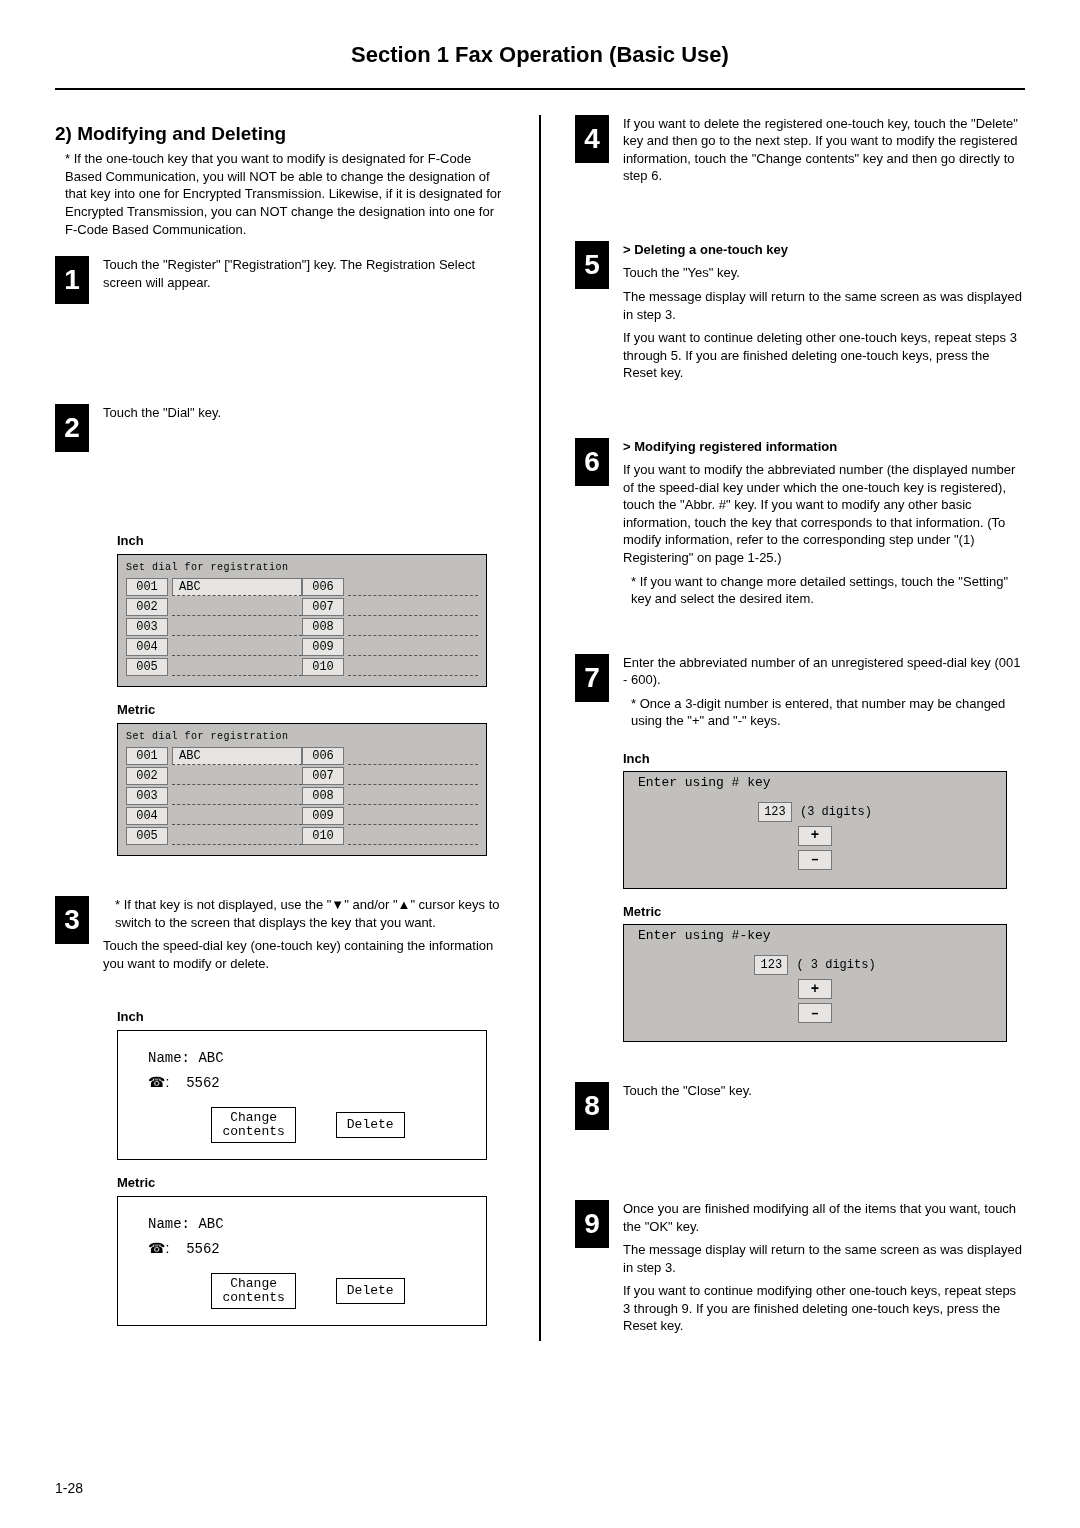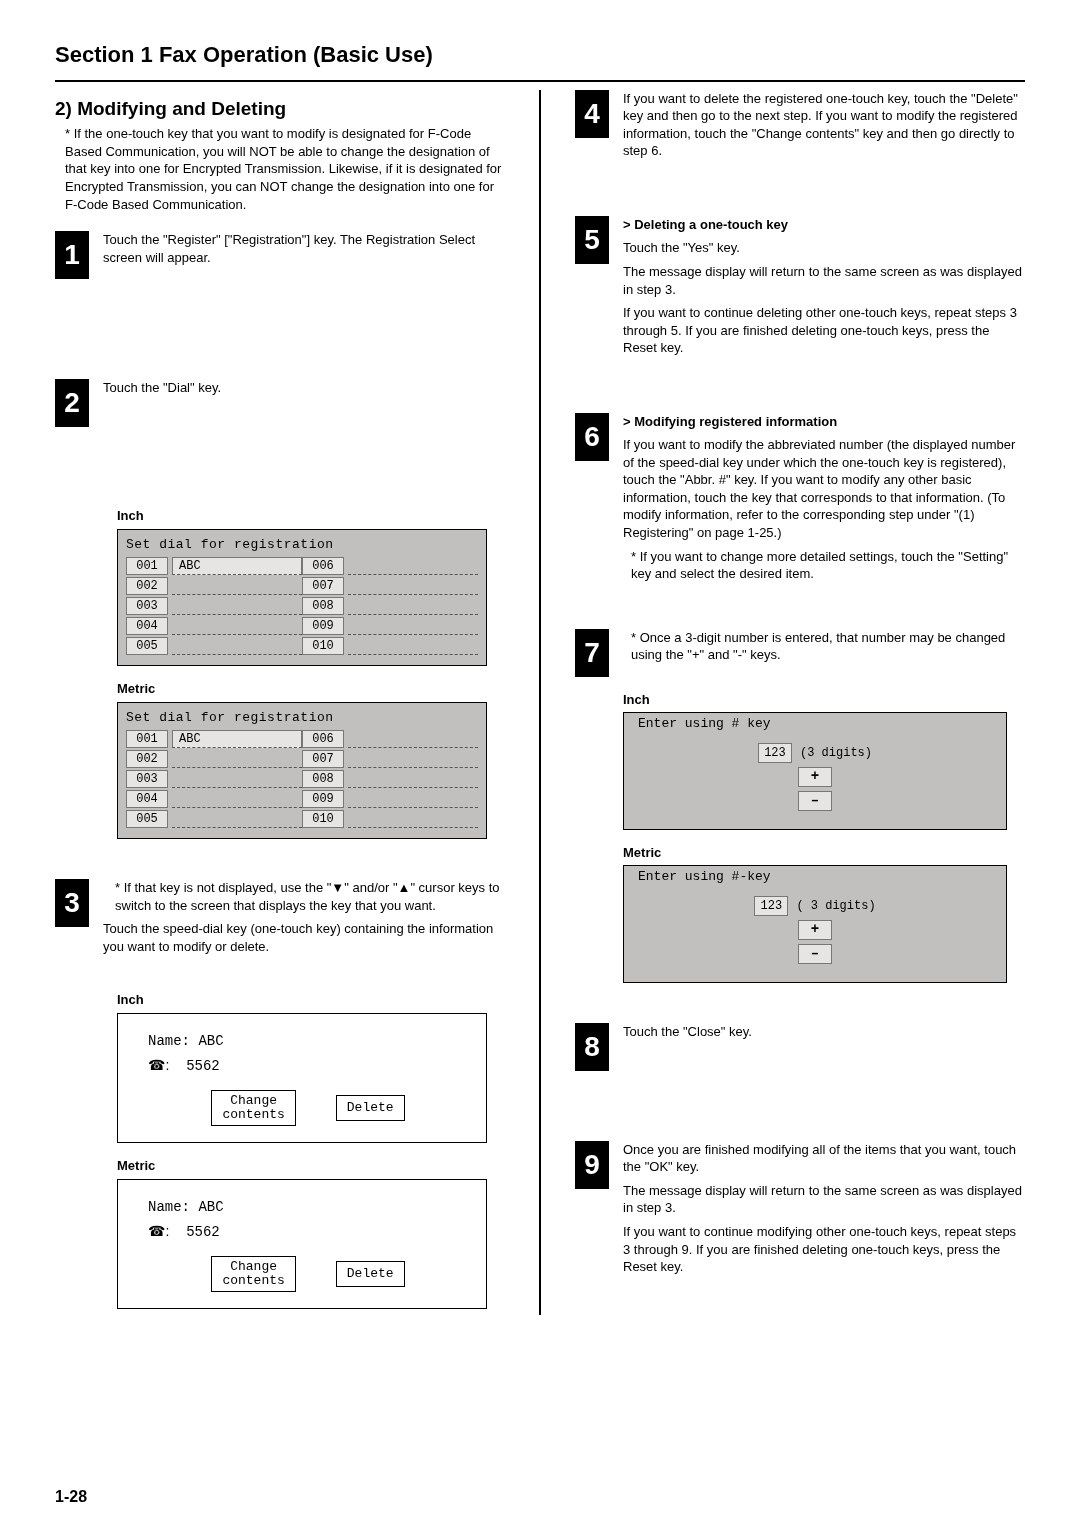--- a/index.html
+++ b/index.html
@@ -4,41 +4,41 @@
 <style>
 body {
   margin: 0; padding: 0; background: #fff;
   font-family: Arial, Helvetica, sans-serif;
   font-size: 13px; color: #000; line-height: 1.35;
 }
 .page {
   width: 1080px; height: 1528px; box-sizing: border-box;
   padding: 40px 55px 30px 55px; position: relative;
 }
-.topline { border-bottom: 2px solid #000; padding-bottom: 10px; margin-bottom: 8px; }
+.topline { border-bottom: 2px solid #000; padding-bottom: 18px; margin-bottom: 25px; text-align: center; }
 .section-title { font-size: 22px; font-weight: bold; }
 .subtitle { font-size: 19px; font-weight: bold; margin: 6px 0 4px 0; }
 .columns { display: flex; gap: 30px; }
 .col { flex: 1; }
 .divider { width: 2px; background: #000; align-self: stretch; margin: 0 4px; }
 .introtext { font-size: 13px; margin-left: 10px; margin-bottom: 2px; }
 .step { display: flex; align-items: flex-start; gap: 14px; margin-top: 18px; }
 .step .num {
   width: 34px; min-width: 34px; height: 48px;
   background: #000; color: #fff; font-size: 28px; font-weight: bold;
   display: flex; align-items: center; justify-content: center;
 }
 .step .body { flex: 1; font-size: 13px; }
 .step .body p { margin: 0 0 6px 0; }
 .inner-label { font-weight: bold; font-size: 13px; margin: 14px 0 4px 62px; }
 .mockbox {
   border: 1.5px solid #000; margin: 2px 18px 6px 62px; position: relative;
 }
 .mock-dial { background: #c1c0bf; padding: 6px 8px 8px 8px; }
-.mock-dial .hdr { font-size: 13px; margin-bottom: 4px; font-family: "Courier New", monospace; letter-spacing: 0.5px; }
+.mock-dial .hdr { font-size: 10px; margin-bottom: 4px; font-family: "Courier New", monospace; letter-spacing: 0.5px; }
 .dial-grid { display: flex; }
 .dial-col { flex: 1; }
 .dial-row {
   display: flex; align-items: stretch; height: 18px; margin-bottom: 2px;
 }
 .dial-num {
   width: 40px; background: #e6e5e3; border: 1px solid #777;
   font-family: "Courier New", monospace; font-size: 12px;
   display: flex; align-items: center; justify-content: center;
 }
@@ -69,21 +69,21 @@
   width: 32px; height: 18px; background: #e6e5e3; border: 1px solid #777;
   font-family: "Courier New", monospace; font-size: 12px;
   display: flex; align-items: center; justify-content: center;
 }
 .smallbtn {
   width: 32px; height: 18px; background: #e6e5e3; border: 1px solid #777;
   font-family: "Courier New", monospace; font-size: 14px; font-weight: bold;
   display: flex; align-items: center; justify-content: center;
 }
 .footer {
-  position: absolute; bottom: 20px; left: 55px; font-size: 16px; font-weight: bold;
+  position: absolute; bottom: 30px; left: 55px; font-size: 14px; font-weight: normal;
 }
 .subhdr { font-weight: bold; }
 .phone-icon { font-family: Arial; font-size: 14px; }
 </style>
 </head>
 <body>
 
 <div class="page">
 
   <div class="topline">
@@ -277,20 +277,21 @@
         <div class="body">
           <p class="subhdr">&gt; Modifying registered information</p>
           <p>If you want to modify the abbreviated number (the displayed number of the speed-dial key under which the one-touch key is registered), touch the "Abbr. #" key. If you want to modify any other basic information, touch the key that corresponds to that information. (To modify information, refer to the corresponding step under "(1) Registering" on page 1-25.)</p>
           <p style="padding-left:8px;">* If you want to change more detailed settings, touch the "Setting" key and select the desired item.</p>
         </div>
       </div>
 
       <div class="step" style="margin-top:40px;">
         <div class="num">7</div>
         <div class="body">
+          <p>Enter the abbreviated number of an unregistered speed-dial key (001 - 600).</p>
           <p style="padding-left:8px;">* Once a 3-digit number is entered, that number may be changed using the "+" and "-" keys.</p>
         </div>
       </div>
 
       <div class="inner-label" style="margin-left:48px;">Inch</div>
       <div class="mockbox" style="margin-left:48px;">
         <div class="mock-enter">
           <div class="hdr">Enter using # key</div>
           <div class="enter-row">
             <div class="numbox">123</div>

